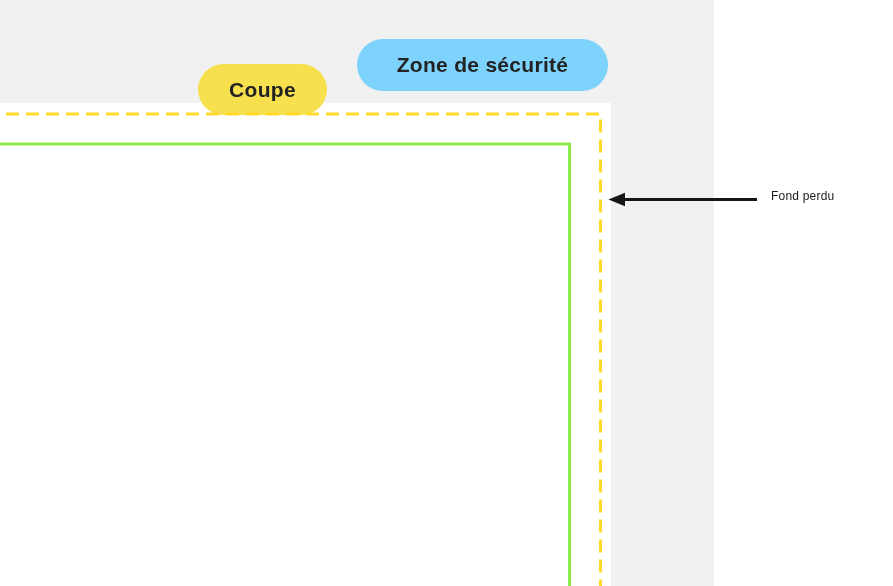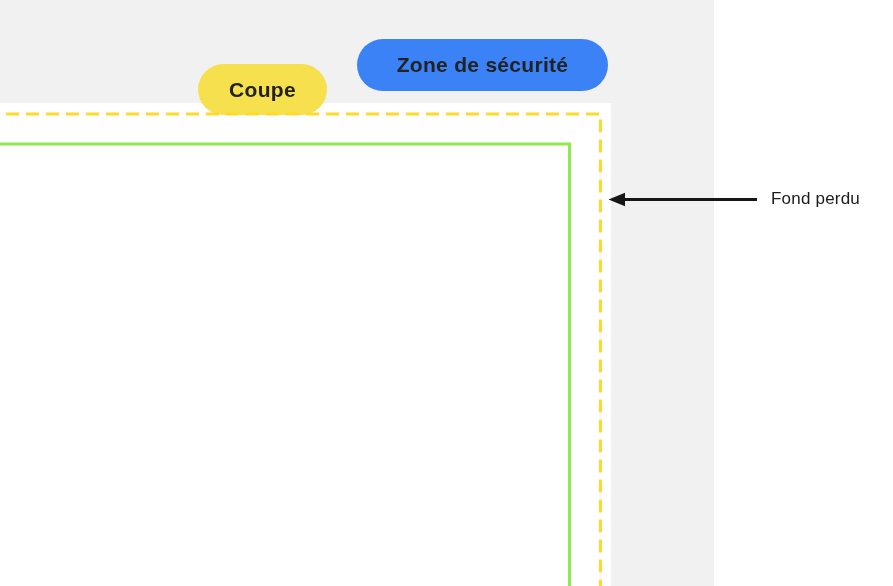--- a/index.html
+++ b/index.html
@@ -65,41 +65,41 @@
     left: 0;
     top: 0;
     width: 893px;
     height: 586px;
     pointer-events: none;
   }
   .bleed-label {
     position: absolute;
     left: 771px;
     top: 189px;
-    font-size: 17px;
+    font-size: 12px;
     font-weight: 500;
     letter-spacing: 0.2px;
     color: #1B1B1B;
     white-space: nowrap;
   }
 </style>
 </head>
 <body>
 
 <div class="stage">
 
   <div class="workspace"></div>
 
   <div class="page"></div>
 
   <div class="badge badge-cut" style="background: rgb(246, 224, 78); margin-top: 24px;">
     <span>Coupe</span>
   </div>
 
-  <div class="badge badge-safety" style="background: #3b82f6;">
+  <div class="badge badge-safety" style="background: #7dd3fc;">
     <span>Zone de sécurité</span>
   </div>
 
   <svg class="overlay" viewBox="0 0 893 586">
 
     <path d="M -14 114 L 600.5 114 L 600.5 592" fill="none" stroke-width="3" stroke-dasharray="13 7" stroke="#FFD92B"></path>
 
     <path d="M -14 144 L 569.5 144 L 569.5 592" fill="none" stroke-width="3" stroke="#8DE94C"></path>
 
     <path d="M 623 199.5 L 757 199.5" fill="none" stroke-width="3" stroke="#161616"></path>

